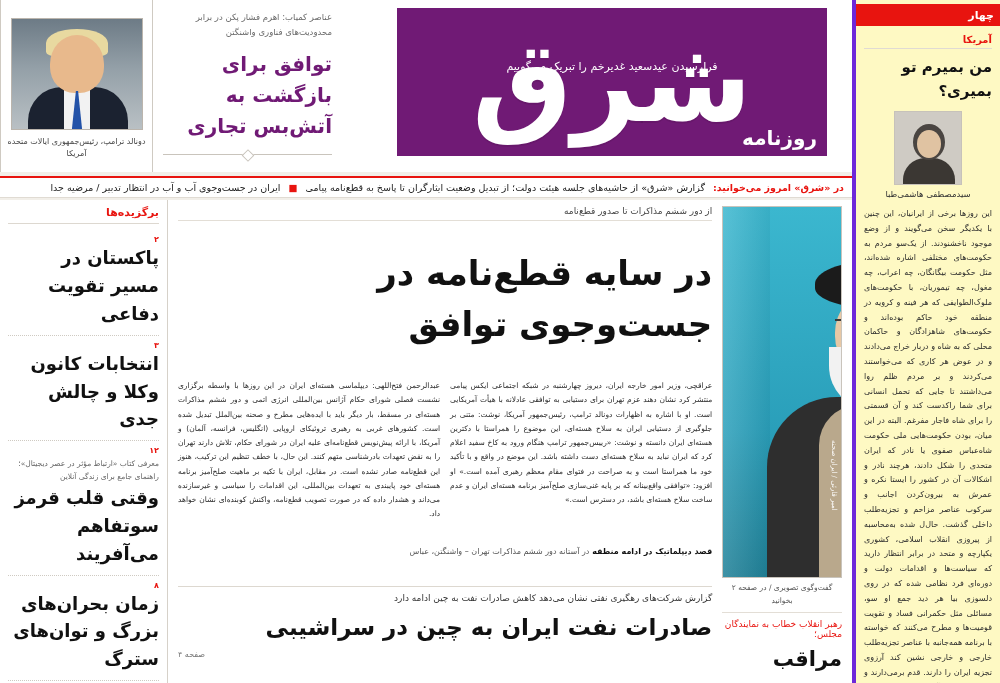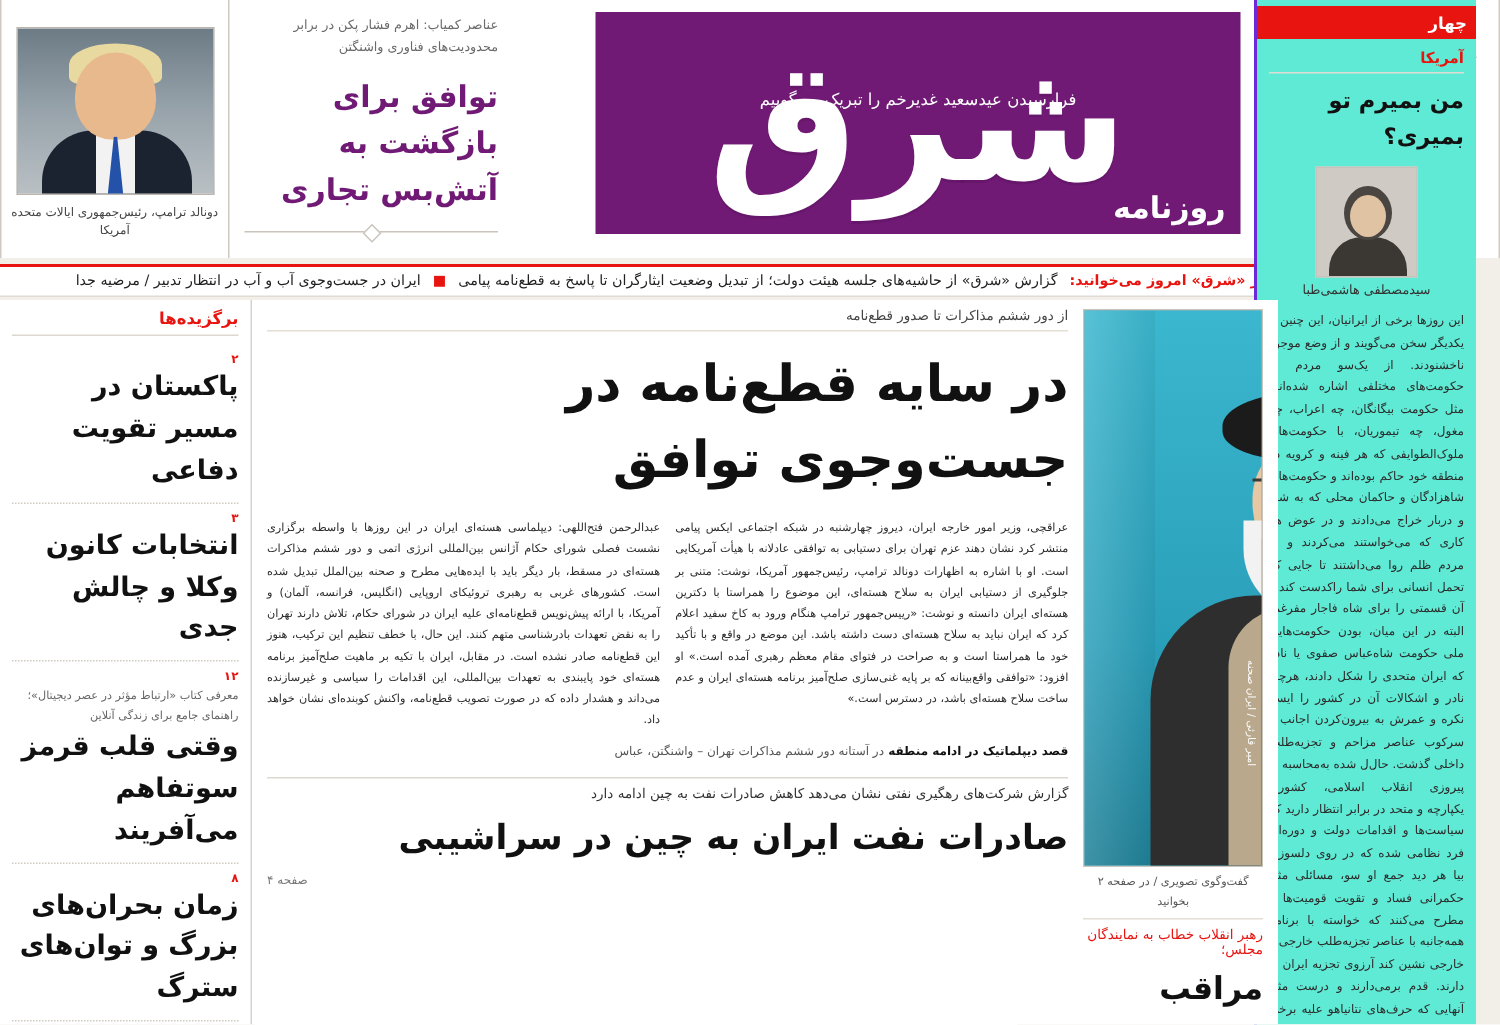--- a/index.html
+++ b/index.html
@@ -104,25 +104,25 @@
     padding: 26px 8px 0 8px;
     text-align: center;
     font-size: 9px;
     color:#222;
     line-height: 2.0;
     border-right: 1px solid #cfcac2;
   }
   
   .right-rail {
     position:absolute;
-    top:0; right:16px;
+    top:0; right:0;
     width: 148px;
     height: 683px;
-    background:#5eead4;
-    border-left:2px solid #6d28d9;
+    background:#fef9c3;
+    border-left:4px solid #6d28d9;
     padding: 4px 8px 0 8px;
   }
   .rail-topbar {
     background:#e8140f; color:#fff; height:22px;
     display:flex; align-items:center; justify-content:flex-start;
     font-size:11px; font-weight:bold; padding:0 6px;
     margin: 0 -8px 8px -8px;
   }
   .rail-section-title{
     color:#e8140f; font-size:10px; font-weight:bold; text-align:right;
@@ -213,21 +213,21 @@
     writing-mode:vertical-rl; text-orientation:mixed;
     font-size:7px;color:#fff;opacity:.95;line-height:1.6;
   }
   .photo-caption{
     font-size:7.5px;color:#555;text-align:center;padding:4px 2px;line-height:1.7;border-bottom:1px solid #e3ded6;
   }
   .photo-kicker{font-size:9px;color:#e8140f;text-align:right;margin-top:6px;}
   .photo-head{
     font-size:21px;font-weight:bold;color:#111;text-align:right;line-height:1.6;margin-top:4px;
   }
-  .col-text{flex:1 1 auto;display:flex;flex-direction:column;}
+  .col-text{flex:1 1 auto;display:flex;flex-direction:column;gap:17px;}
   .lead-kicker{font-size:9px;color:#444;text-align:right;border-bottom:1px solid #e3ded6;padding-bottom:4px;}
   .lead-head{
     font-size:34px;font-weight:bold;color:#111;text-align:right;line-height:1.5;margin:10px 0 12px 0;letter-spacing:-0.5px;
   }
   .lead-cols{display:flex;flex-direction:row;gap:10px;}
   .lead-col{flex:1 1 0;font-size:7.5px;line-height:1.9;color:#2b2b2b;text-align:justify;}
   .lead-note{
     font-size:8px;color:#111;font-weight:bold;text-align:right;margin-top:6px;line-height:1.8;
   }
   .lead-note .thin{font-weight:normal;color:#555;}

